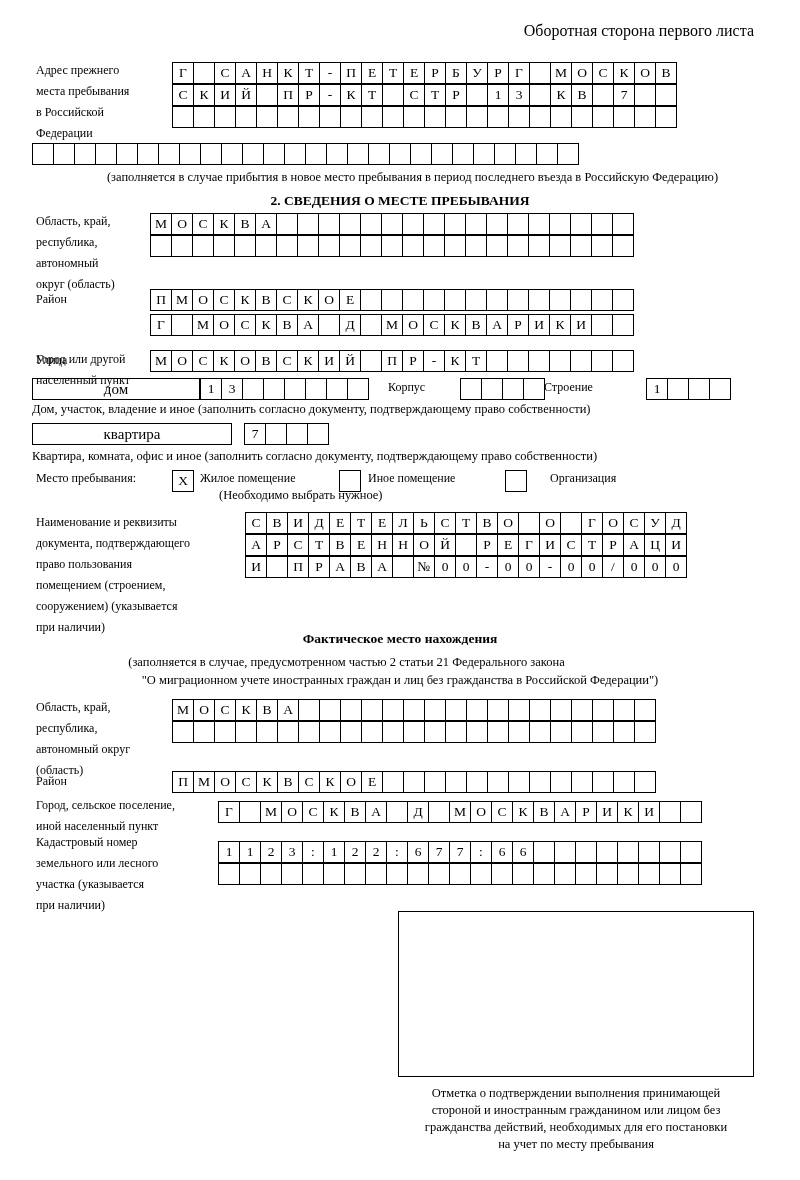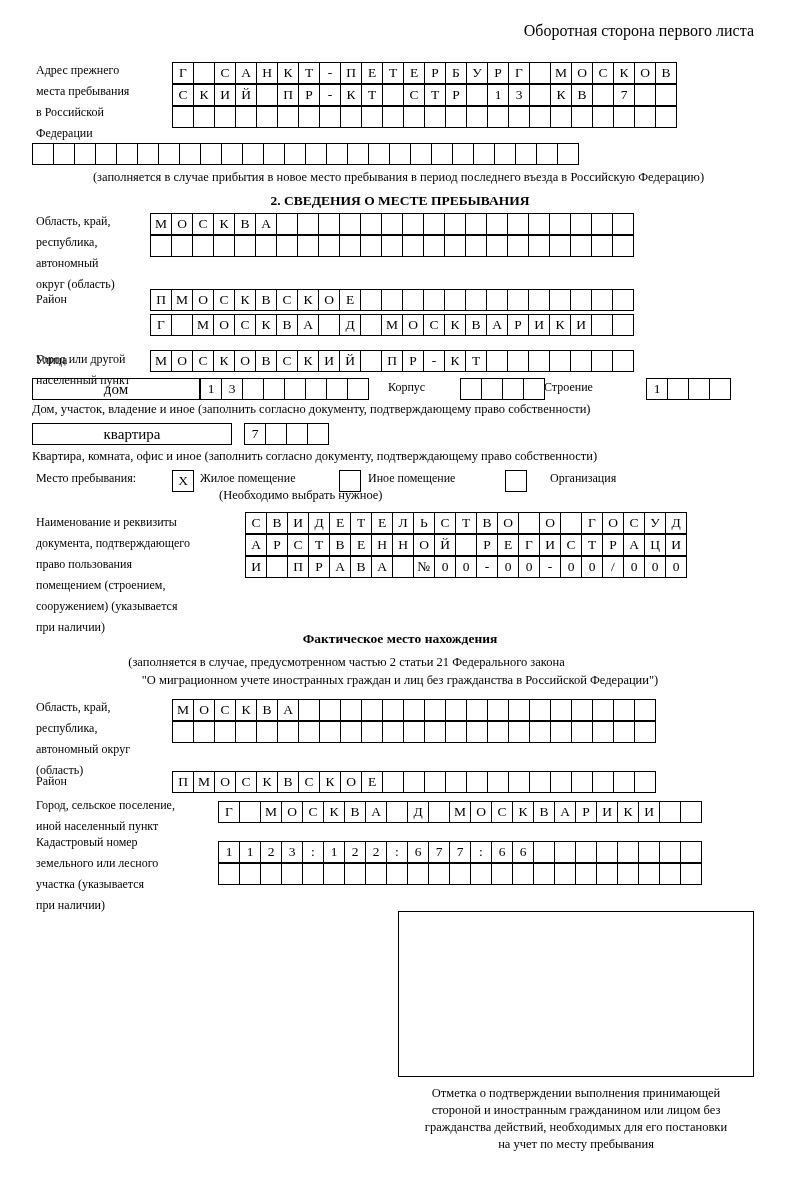--- a/index.html
+++ b/index.html
@@ -173,21 +173,21 @@
         <div class="bx"></div>
         <div class="bx"></div>
         <div class="bx"></div>
         <div class="bx"></div>
         <div class="bx"></div>
         <div class="bx"></div>
         <div class="bx"></div>
       </div>
     </div>
 
-  <div class="abs note center" style="left:4px;top:170px;width:733px;padding-left:28px;">(заполняется в случае прибытия в новое место пребывания в период последнего въезда в Российскую Федерацию)</div>
+  <div class="abs note center" style="left:18px;top:170px;width:733px;padding-left:28px;">(заполняется в случае прибытия в новое место пребывания в период последнего въезда в Российскую Федерацию)</div>
 
   <div class="abs sec-title" style="left:0;top:193px;width:800px;">2. СВЕДЕНИЯ О МЕСТЕ ПРЕБЫВАНИЯ</div>
 
   <div class="abs lbl" style="left:36px;top:211px;width:150px;">Область, край,
 республика,
 автономный
 округ (область)</div>
   <div class="abs" id="s2Region" style="left:150px;top:213px;">
       <div class="boxrow">
         <div class="bx">М</div>

